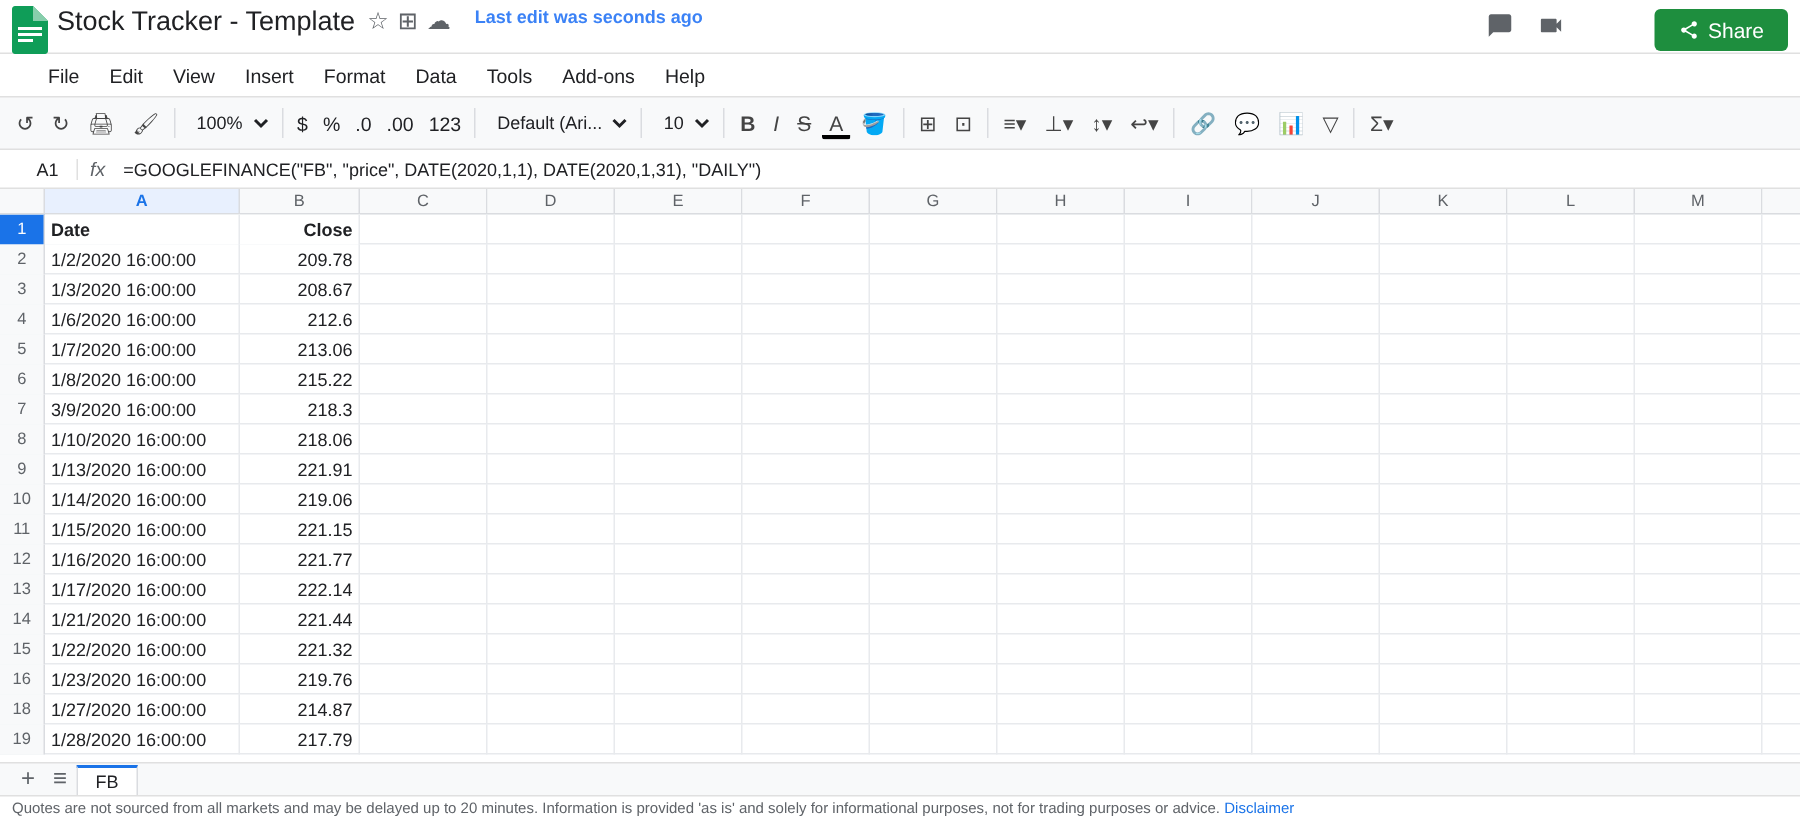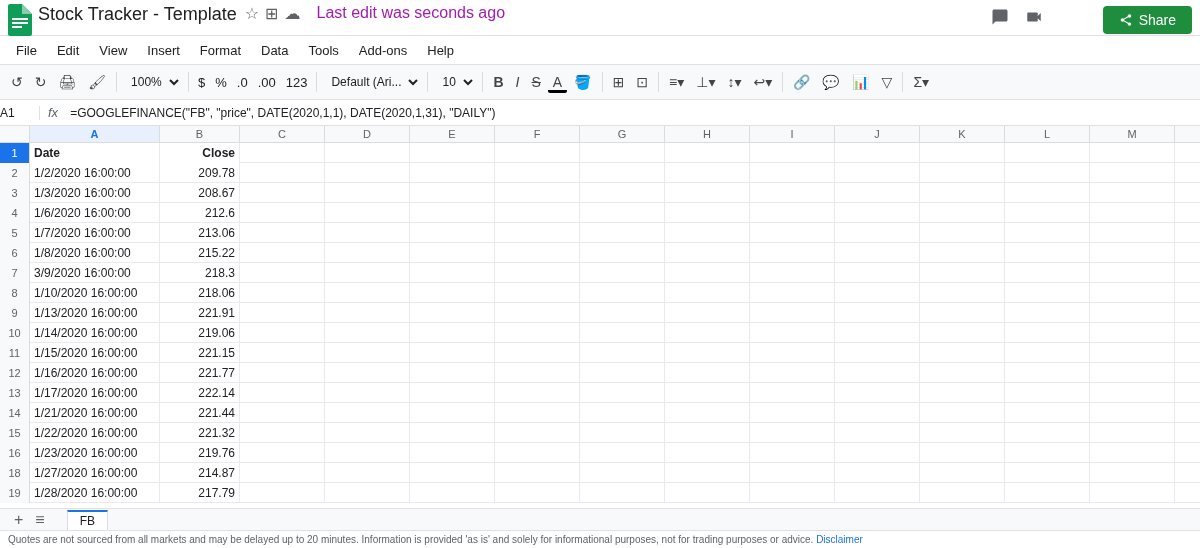--- a/index.html
+++ b/index.html
@@ -17,39 +17,39 @@
     #title-bar .doc-title {
       font-size: 18px; font-weight: 400; color: #202124; margin-right: 8px;
     }
     #title-bar .title-icons {
       display: flex; gap: 6px; align-items: center; margin-right: 12px;
     }
     #title-bar .title-icons span {
       color: #5f6368; font-size: 16px; cursor: pointer;
     }
     #title-bar .last-edit {
-      font-size: 16px; color: #a21caf; margin-left: 4px; flex: 1;
+      font-size: 12px; color: #3b82f6; margin-left: 4px; flex: 1; font-weight: bold;
     }
     #title-bar .right-actions {
       display: flex; align-items: center; gap: 8px; margin-left: auto;
     }
     .btn-share {
       background: #1e8e3e; color: #fff; border: none; border-radius: 4px;
       padding: 6px 16px; font-size: 14px; font-weight: 500; cursor: pointer;
       display: flex; align-items: center; gap: 6px; margin-left: 48px;
     }
     .icon-btn {
       background: none; border: none; cursor: pointer; color: #5f6368; font-size: 18px; padding: 4px;
     }
 
     
     #menu-bar {
       display: flex;
       align-items: center;
-      padding: 0 8px;
+      padding: 0 24px;
       height: 28px;
       background: #fff;
       gap: 4px;
     }
     .menu-item {
       padding: 2px 8px; font-size: 13px; color: #202124; cursor: pointer; border-radius: 3px;
     }
 
     
     #toolbar {
@@ -79,22 +79,22 @@
 
     
     #formula-bar {
       display: flex;
       align-items: center;
       height: 26px;
       border-bottom: 1px solid #e0e0e0;
       background: #fff;
     }
     #cell-ref {
-      width: 40px; text-align: left; font-size: 12px; color: #202124;
-      border-right: 1px solid #e0e0e0; padding: 0 0; flex-shrink: 0;
+      width: 52px; text-align: right; font-size: 12px; color: #202124;
+      border-right: 1px solid #e0e0e0; padding: 0 12px; flex-shrink: 0;
     }
     #formula-icon {
       padding: 0 8px; color: #5f6368; font-size: 13px; font-style: italic; flex-shrink: 0;
     }
     #formula-content {
       font-size: 12px; color: #202124; padding: 0 4px; flex: 1;
     }
 
     
     #sheet-container {
@@ -166,21 +166,21 @@
       background: #f8f9fa;
       display: flex;
       align-items: center;
       padding: 0 8px;
       font-size: 11px;
       color: #5f6368;
     }
     .sheet-tab {
       padding: 2px 12px; background: #fff; border-top: 2px solid #1a73e8;
       border-left: 1px solid #dadce0; border-right: 1px solid #dadce0;
-      font-size: 12px; color: #202124; cursor: pointer; margin-right: 2px; margin-left: 16px;
+      font-size: 12px; color: #202124; cursor: pointer; margin-right: 2px;
     }
     .add-sheet { font-size: 16px; color: #5f6368; cursor: pointer; padding: 0 6px; }
 
     
     #disclaimer {
       height: 18px;
       background: #fff;
       border-top: 1px solid #e0e0e0;
       font-size: 10px;
       color: #5f6368;

